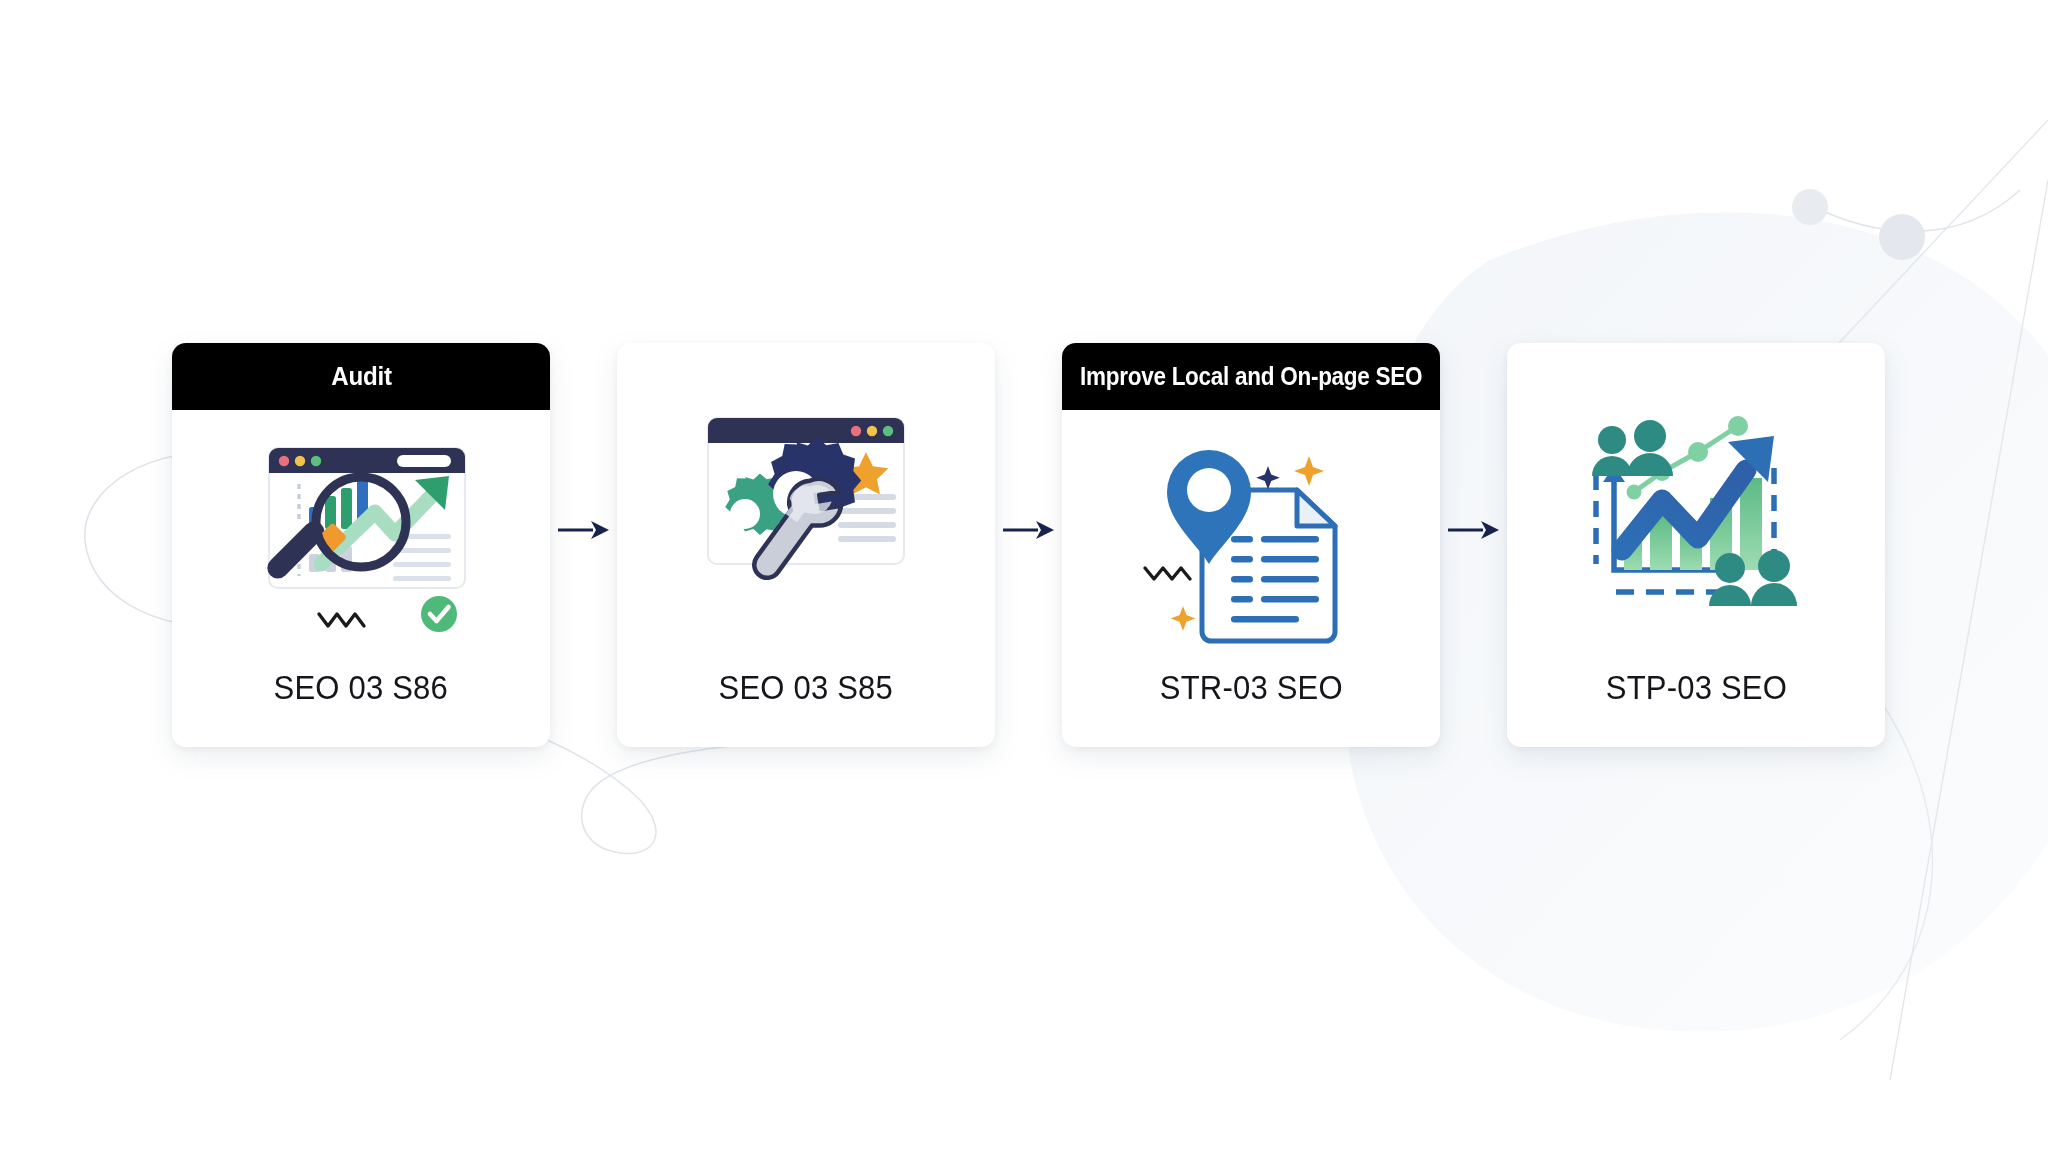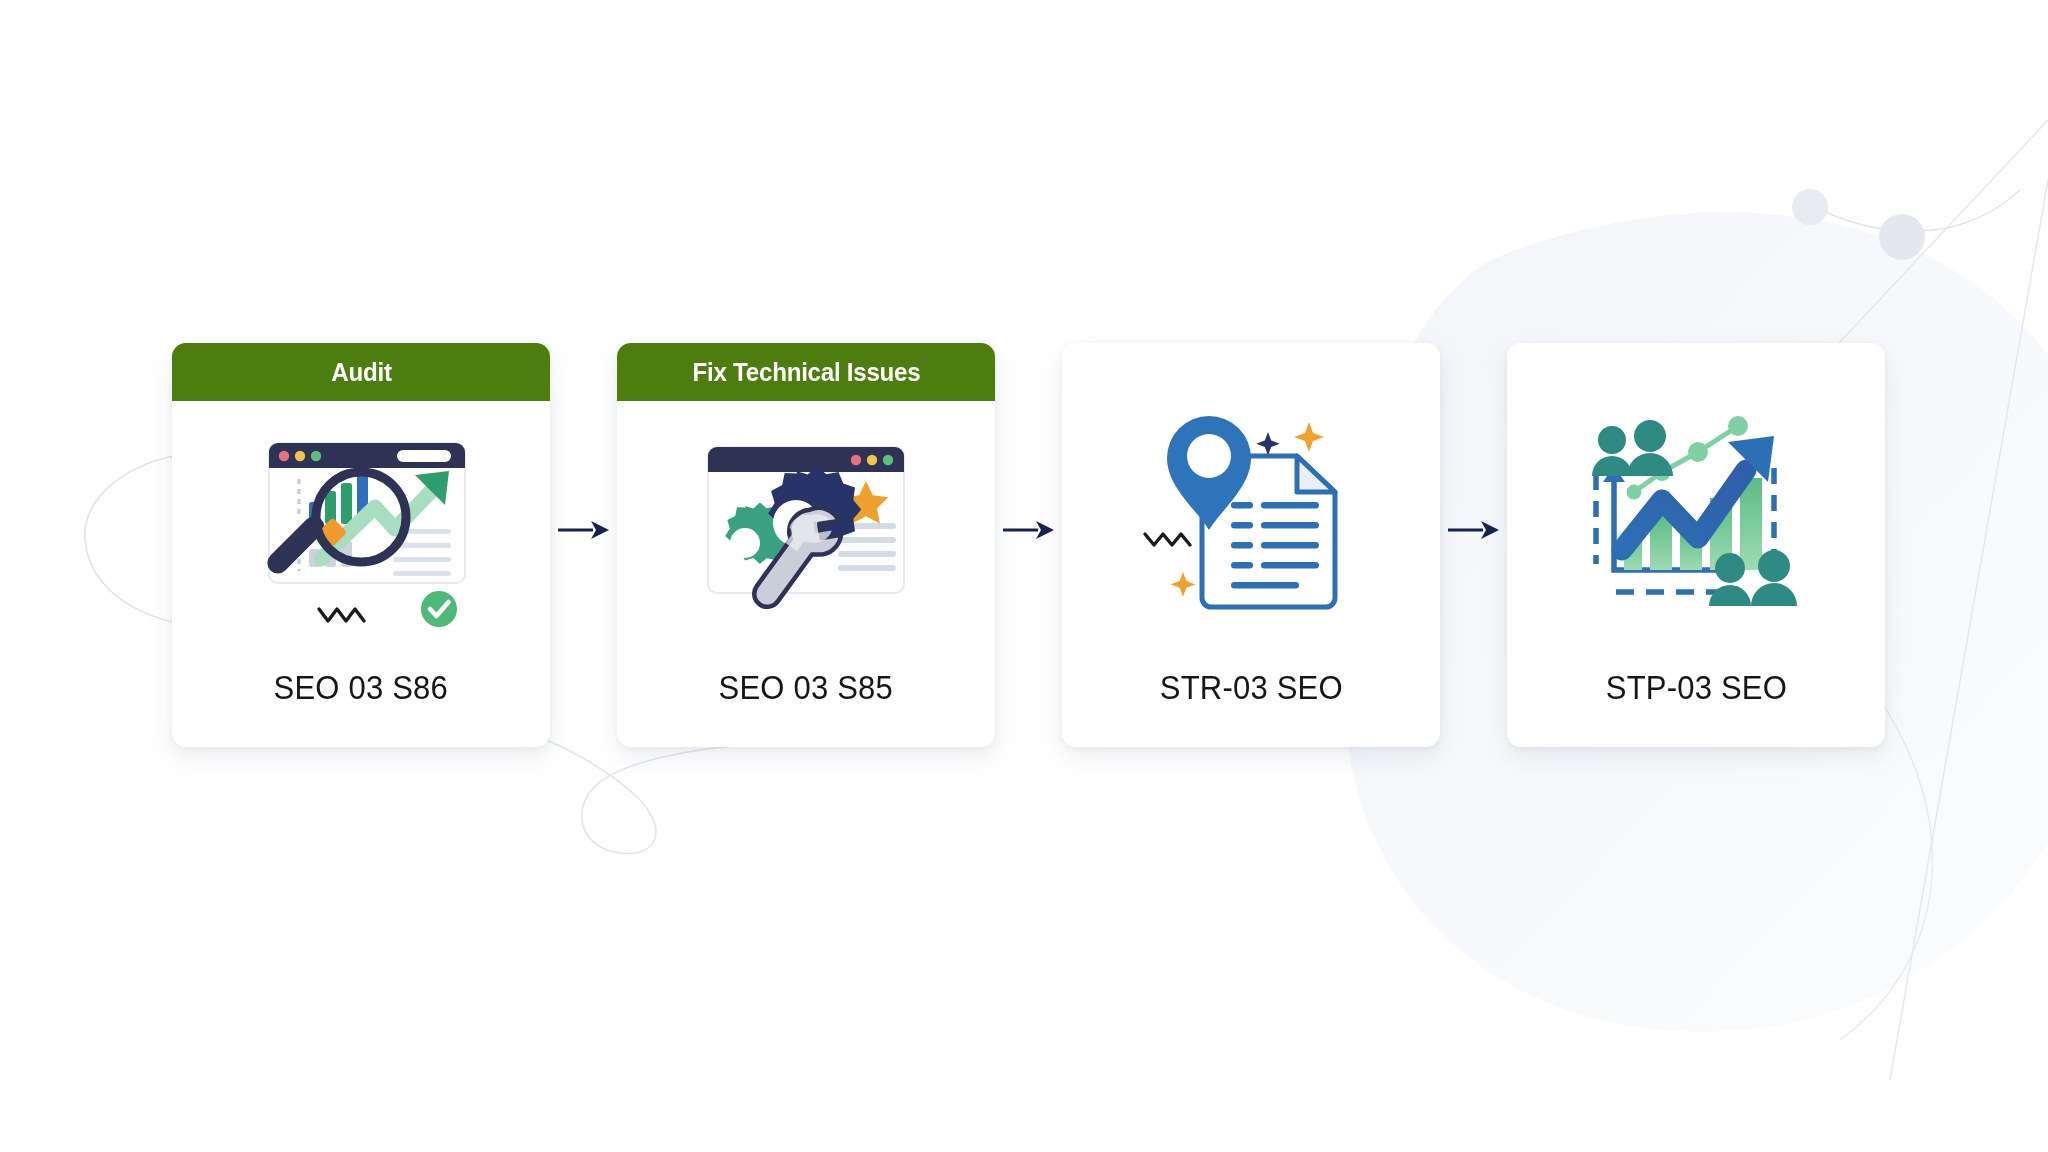--- a/index.html
+++ b/index.html
@@ -52,22 +52,22 @@
                 0 2px 6px rgba(108,120,140,0.08);
     display: flex;
     flex-direction: column;
     align-items: center;
     position: relative;
     flex: none;
   }
 
   .card-header {
     width: 100%;
-    height: 58px;
-    background: #4d7c0f;
+    height: 67px;
+    background: #000000;
     border-radius: 14px 14px 0 0;
     display: flex;
     align-items: center;
     justify-content: center;
     box-sizing: border-box;
     padding: 0 8px;
   }
   .card-header-text {
     color: #ffffff;
     font-weight: bold;
@@ -188,23 +188,20 @@
     </div>
 
     <div class="connector">
       <svg width="54" height="24" viewBox="0 0 54 24" xmlns="http://www.w3.org/2000/svg">
         <line x1="1" y1="12" x2="36" y2="12" stroke="#18234d" stroke-width="3.2"></line>
         <path d="M34,3 L52,12 L34,21 L39,12 Z" fill="#18234d"></path>
       </svg>
     </div>
 
     <div class="card">
-      <div class="card-header">
-        <span class="card-header-text">Fix Technical Issues</span>
-      </div>
       <div class="card-icon">
         <svg width="236" height="208" viewBox="0 0 236 208" xmlns="http://www.w3.org/2000/svg">
 
           <rect x="20" y="16" width="196" height="146" rx="9" fill="#ffffff" stroke="#e6e9ef" stroke-width="2"></rect>
           <path d="M20,25 a9,9 0 0 1 9,-9 h178 a9,9 0 0 1 9,9 v16 h-196 z" fill="#2e3355"></path>
           <circle cx="168" cy="29" r="5.2" fill="#e8707f"></circle>
           <circle cx="184" cy="29" r="5.2" fill="#f0c44c"></circle>
           <circle cx="200" cy="29" r="5.2" fill="#5cbf7e"></circle>
 
           <rect x="150" y="92" width="58" height="6" rx="3" fill="#d5dbe4"></rect>
@@ -234,20 +231,23 @@
     </div>
 
     <div class="connector">
       <svg width="54" height="24" viewBox="0 0 54 24" xmlns="http://www.w3.org/2000/svg">
         <line x1="1" y1="12" x2="36" y2="12" stroke="#18234d" stroke-width="3.2"></line>
         <path d="M34,3 L52,12 L34,21 L39,12 Z" fill="#18234d"></path>
       </svg>
     </div>
 
     <div class="card card--wide">
+      <div class="card-header">
+        <span class="card-header-text">Improve Local and On-page SEO</span>
+      </div>
       <div class="card-icon">
         <svg width="236" height="208" viewBox="0 0 236 208" xmlns="http://www.w3.org/2000/svg">
 
           <path d="M78,54 h86 l38,36 v106 a9,9 0 0 1 -9,9 h-115 a9,9 0 0 1 -9,-9 v-133 a9,9 0 0 1 9,-9 Z" fill="#ffffff" stroke="#2d6fb5" stroke-width="5" stroke-linejoin="round"></path>
           <path d="M164,54 l38,36 h-38 Z" fill="#eaf0f7" stroke="#2d6fb5" stroke-width="5" stroke-linejoin="round"></path>
 
           <rect x="98" y="100" width="22" height="6.5" rx="3.2" fill="#2d6fb5"></rect>
           <rect x="128" y="100" width="58" height="6.5" rx="3.2" fill="#2d6fb5"></rect>
           <rect x="98" y="120" width="22" height="6.5" rx="3.2" fill="#2d6fb5"></rect>
           <rect x="128" y="120" width="58" height="6.5" rx="3.2" fill="#2d6fb5"></rect>

